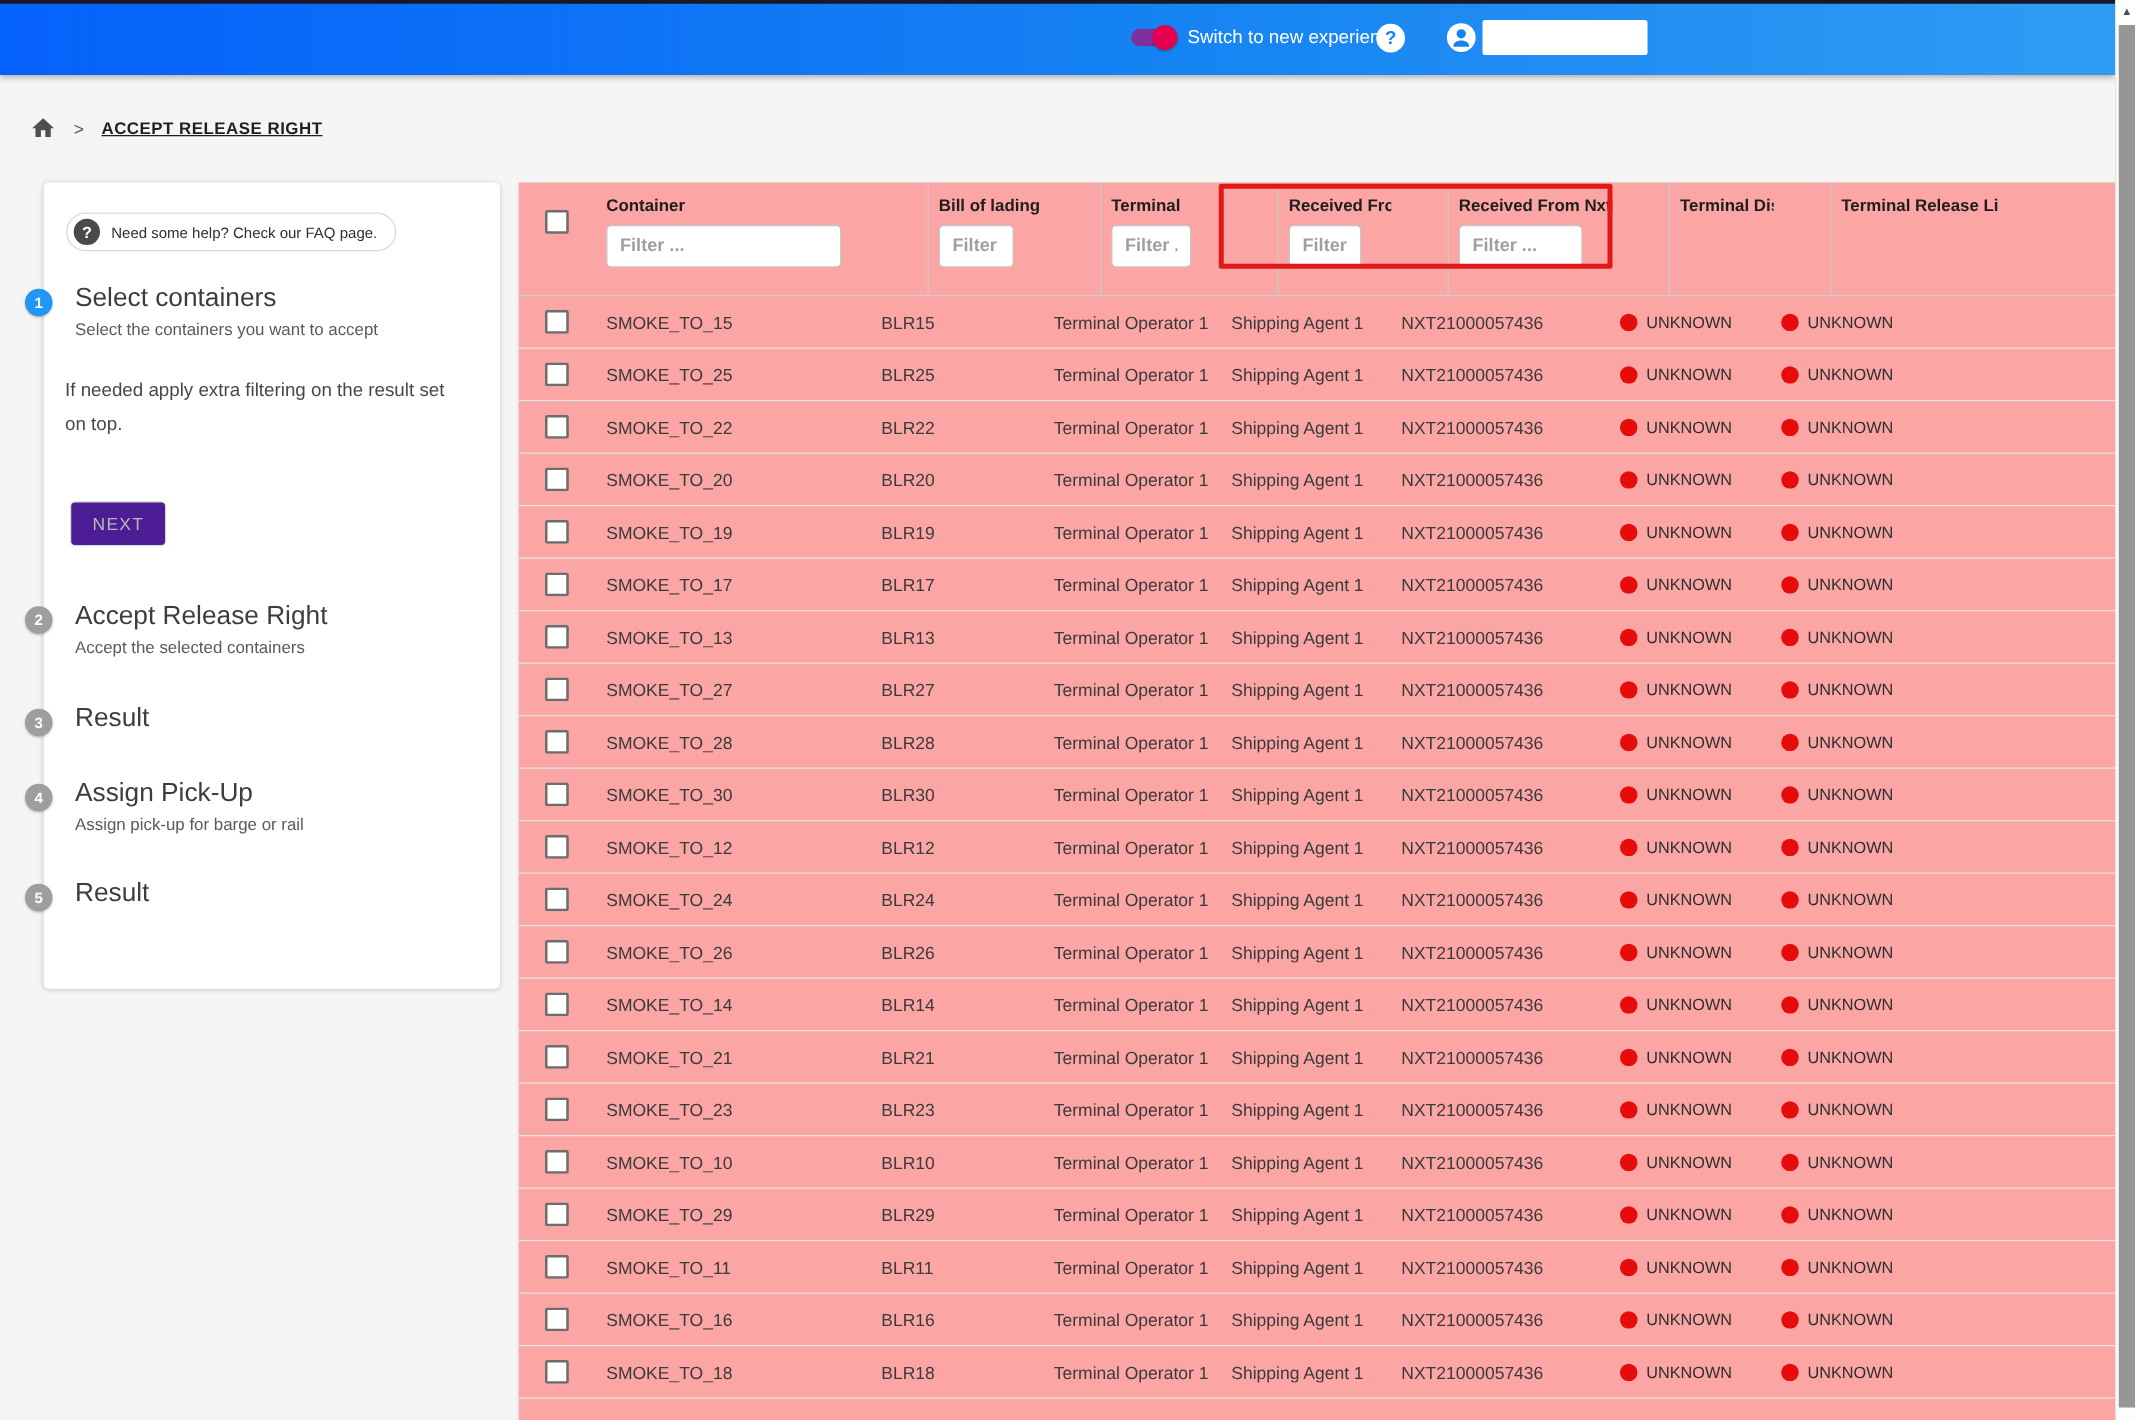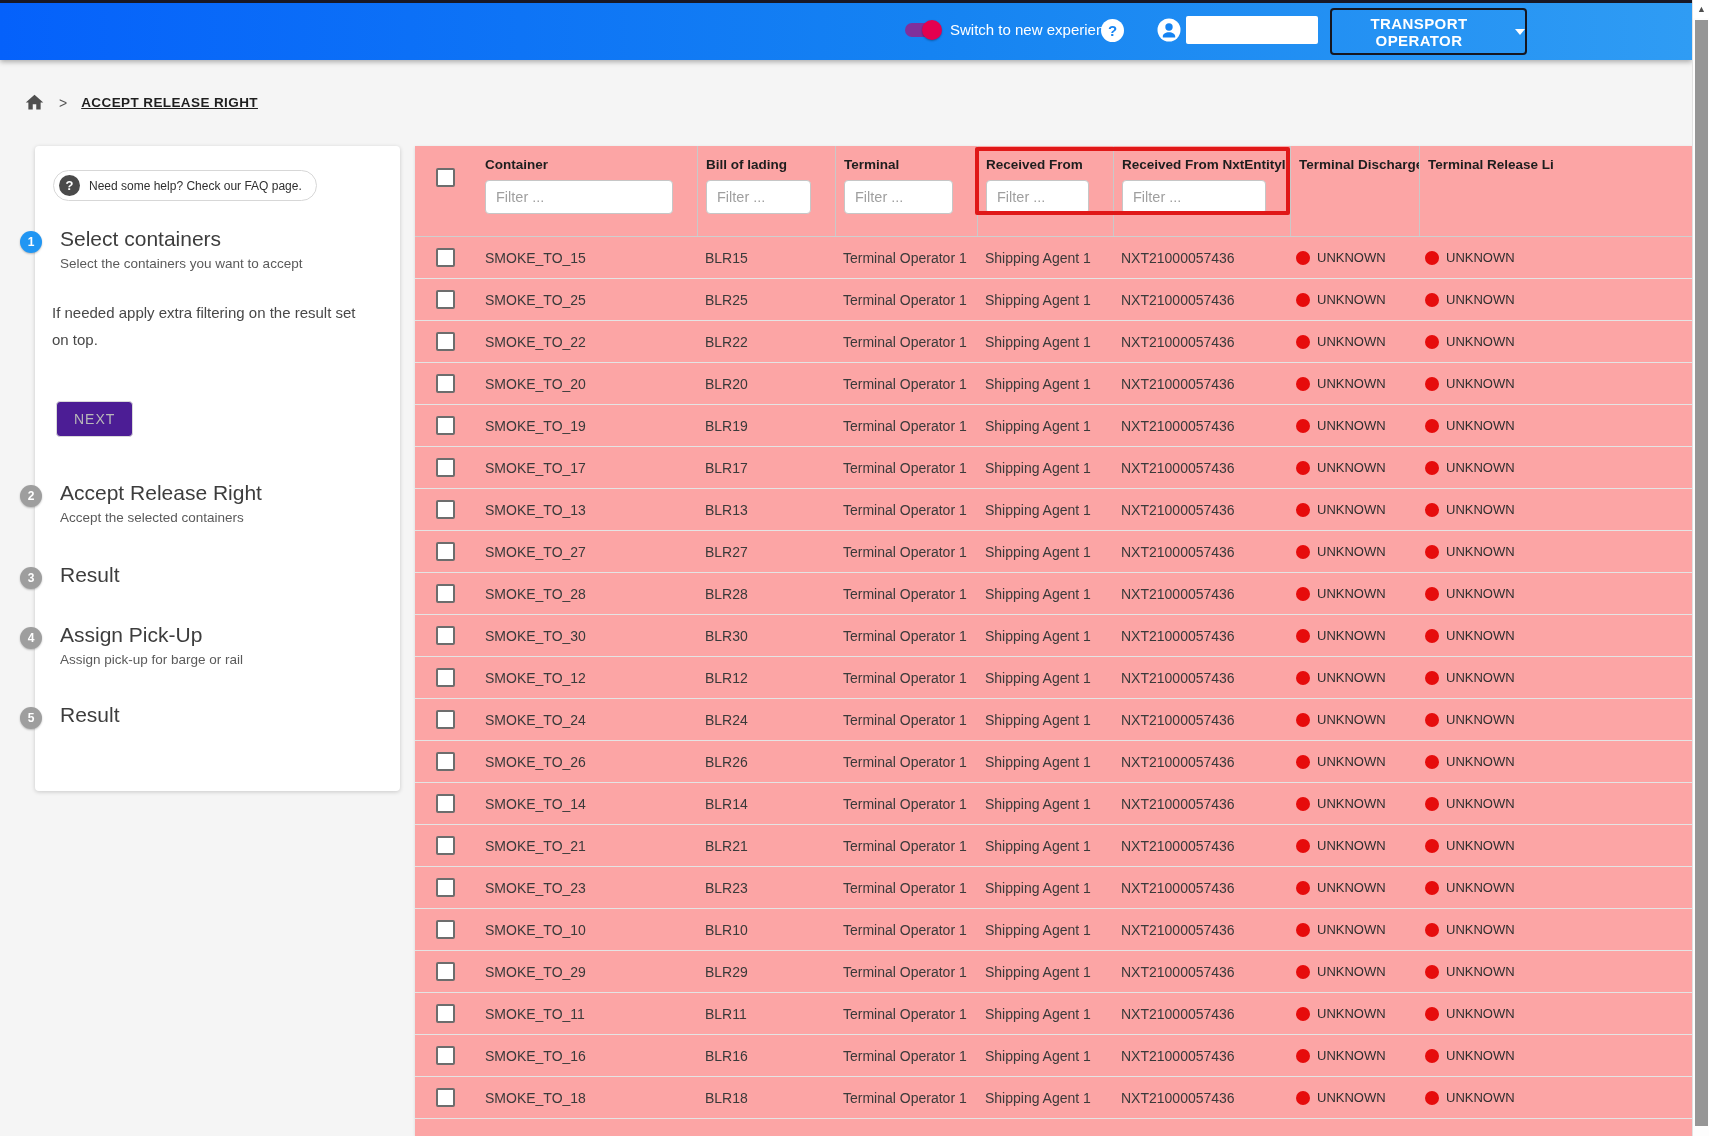--- a/index.html
+++ b/index.html
@@ -76,25 +76,25 @@
   .step-3{margin-top:38px;}
   .step-4{margin-top:36px;}
   .step-5{margin-top:36px;}
 
   
   .grid-cols{display:grid;grid-template-columns:62px 220px 138px 142px 136px 177px 129px 1fr;}
   .table-card{position:absolute;left:415px;top:146px;width:1277px;height:990px;background:#fca5a5;
     box-shadow:0 1px 3px rgba(0,0,0,.12);}
   .thead{position:relative;height:91px;border-bottom:1px solid #cfcfcf;}
   .th{padding:11px 10px 0 8px;overflow:hidden;white-space:nowrap;}
-  .th.sep{border-left:1px solid #c9c9c9;}
+  .th.sep{border-left:1px solid #c9c9c9;margin-left:45px;}
   .th-title{font-size:13.5px;font-weight:bold;color:#1e1e1e;margin-bottom:8px;}
   .filter-input{width:calc(100% - 14px);height:34px;border:1px solid #c6c6c6;border-radius:4px;
     padding:0 10px;font-size:14.5px;color:#333;outline:none;background:#fff;
-    font-family:"Liberation Sans",sans-serif;}
+    font-family:"Liberation Sans",sans-serif;font-weight:bold;}
   .filter-input::placeholder{color:#9f9f9f;}
   .th-check{display:flex;align-items:flex-start;padding:22px 0 0 21px;}
   .checkbox{width:19px;height:19px;border:2px solid #6d6d6d;border-radius:2px;background:#fff;cursor:pointer;}
   .highlight-box{position:absolute;left:560px;top:1px;width:315px;height:68px;
     border:4px solid var(--accent-red);border-radius:2px;pointer-events:none;z-index:10;}
   .trow{height:42px;border-bottom:1px solid #e4e4e4;align-items:center;}
   .td{font-size:14px;color:#3a3a3a;padding-left:8px;overflow:hidden;white-space:nowrap;}
   .td-check{display:flex;align-items:center;padding-left:21px;}
   .status{display:flex;align-items:center;gap:7px;padding-left:6px;}
   .dot{width:14px;height:14px;border-radius:50%;background:var(--dot-red);flex:0 0 auto;}
@@ -112,24 +112,20 @@
   <span class="toggle-label">Switch to new experience</span>
   <span class="circle-ico help-ico">?</span>
   <span class="circle-ico person-ico">
     <svg width="24" height="24" viewBox="0 0 24 24">
       <circle cx="12" cy="12" r="11.5" fill="#ffffff"></circle>
       <circle cx="12" cy="9" r="3.7" fill="#1583f2"></circle>
       <path d="M12 14.3c-3.4 0-6.2 1.8-6.2 3.9v1.2h12.4v-1.2c0-2.1-2.8-3.9-6.2-3.9z" fill="#1583f2"></path>
     </svg>
   </span>
   <input class="user-input" type="text" value="" style="">
-  <button class="operator-btn">
-    <span>TRANSPORT OPERATOR</span>
-    <span class="caret-down"></span>
-  </button>
 </div>
 
 <div class="scroll-col">
   <div class="scroll-up">▲</div>
   <div class="scroll-thumb"></div>
 </div>
 
 <div class="breadcrumb">
   <svg class="home-ico" viewBox="0 0 24 24">
     <path d="M10 20v-6h4v6h5v-8h3L12 3 2 12h3v8z" fill="#4f4f4f"></path>

